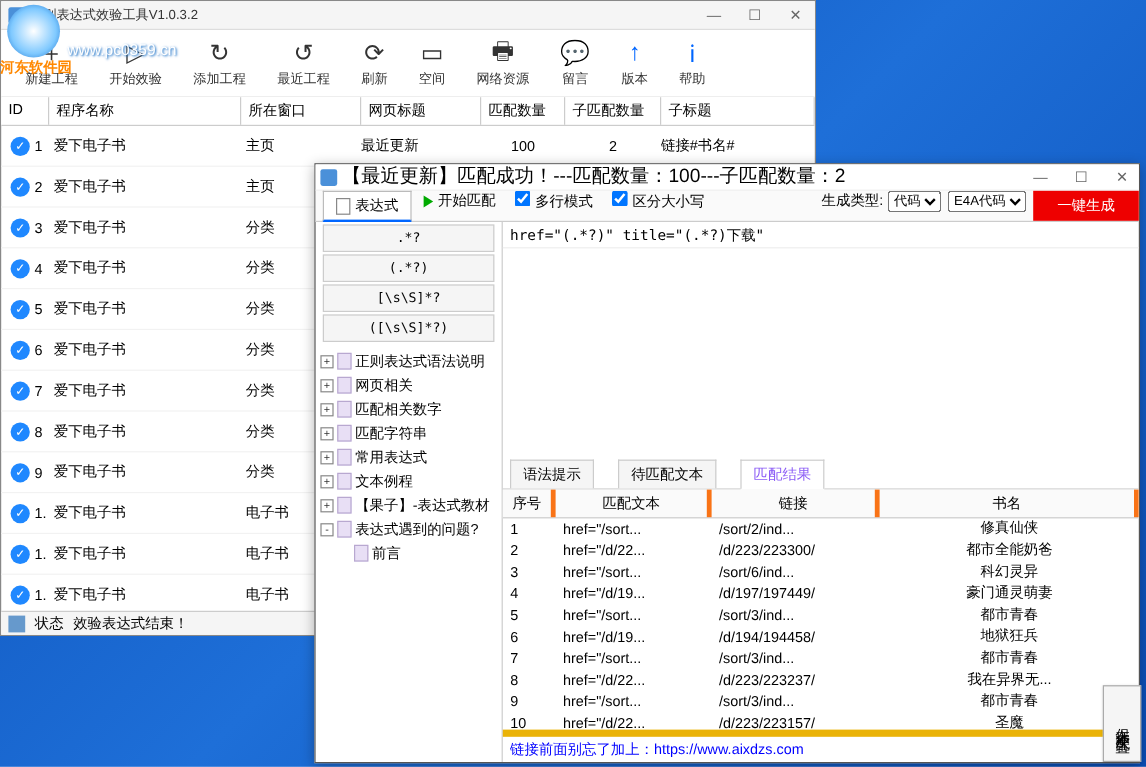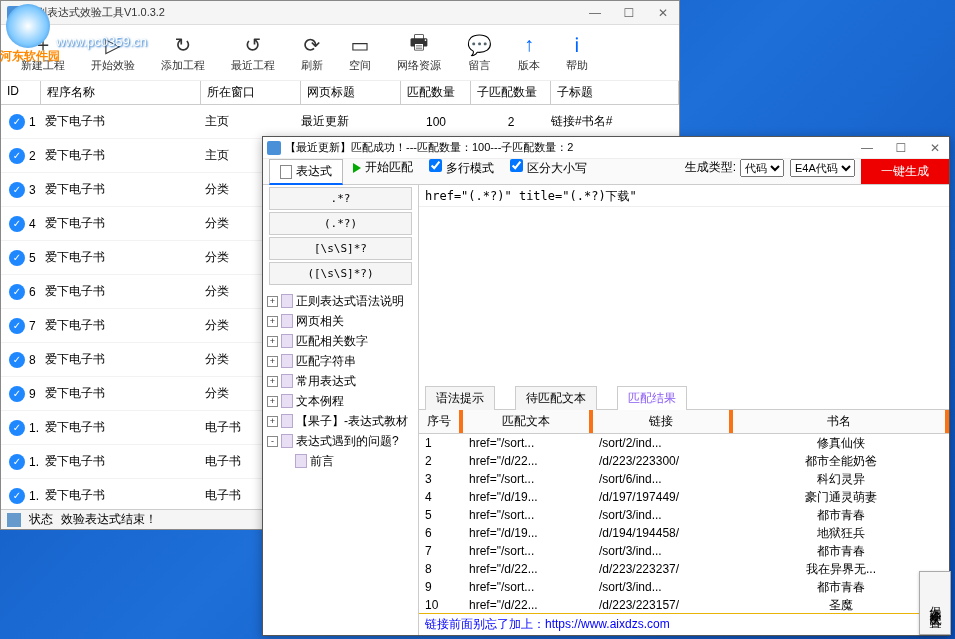--- a/index.html
+++ b/index.html
@@ -24,21 +24,21 @@
 .rows { height: calc(100% - 24px - 56px - 24px - 20px); overflow-y: auto; }
 .row { display: flex; align-items: center; height: 34px; border-bottom: 1px solid #f2f2f2; }
 .chk { width: 40px; display: flex; align-items: center; padding-left: 8px; gap: 4px; }
 .chk-circle { width: 16px; height: 16px; border-radius: 8px; background: #1f88ff; color: #fff; font-size: 10px; display: flex; align-items: center; justify-content: center; }
 .row-name { width: 160px; padding-left: 4px; } .row-win { width: 100px; padding-left: 4px; } .row-title { width: 100px; } .row-cnt { width: 70px; text-align: center; } .row-sub { width: 80px; text-align: center; } .row-subtitle { flex: 1; }
 .statusbar { position: absolute; bottom: 0; left: 0; right: 0; height: 20px; background: #f5f5f5; border-top: 1px solid #ccc; display: flex; align-items: center; padding: 0 6px; font-size: 11px; gap: 8px; }
 .status-icon { width: 14px; height: 14px; background: #6699cc; }
 
 .sub-window { position: absolute; left: 262px; top: 136px; width: 688px; height: 500px; background: #fff; border: 1px solid #555; box-shadow: 0 2px 10px rgba(0,0,0,.3); display: flex; flex-direction: column; }
 .sub-titlebar { height: 22px; background: #fff; display: flex; align-items: center; padding: 0 4px; border-bottom: 1px solid #eee; }
-.sub-title-text { flex: 1; font-size: 11px; }
+.sub-title-text { flex: 1; font-size: 16px; }
 .sub-toolbar { height: 26px; background: #fafafa; display: flex; align-items: flex-start; border-bottom: 1px solid #ccc; }
 .tab-expr { background: #fff; border: 1px solid #bbb; padding: 3px 10px; margin-left: 6px; border-bottom: 2px solid #0066ff; display: flex; align-items: center; gap: 4px; }
 .doc-icon { width: 12px; height: 14px; background: #fff; border: 1px solid #888; }
 .play-btn { display: flex; align-items: center; gap: 4px; margin-left: 10px; cursor: pointer; }
 .triangle { width: 0; height: 0; border-left: 8px solid #0a0; border-top: 5px solid transparent; border-bottom: 5px solid transparent; }
 .chkbox { margin: 0 4px 0 16px; }
 .gen-label { margin-left: auto; margin-right: 4px; }
 .sel { height: 18px; font-size: 11px; margin-right: 6px; }
 .gen-btn { background: #e00; color: #fff; padding: 4px 20px; cursor: pointer; }
 .sub-body { flex: 1; display: flex; overflow: hidden; }
@@ -55,21 +55,21 @@
 .result-tabs { display: flex; align-items: center; border-bottom: 1px solid #ccc; height: 24px; padding-left: 6px; }
 .rtab { padding: 3px 10px; border: 1px solid #ccc; border-bottom: none; margin-right: 20px; background: #f5f5f5; cursor: pointer; }
 .rtab.active { background: #fff; border-bottom: 1px solid #fff; margin-bottom: -1px; color: #8b5cf6; font-family: Liberation Mono, monospace; }
 .red-hint { color: #e00; margin-left: auto; margin-right: 6px; font-size: 11px; }
 .result-header { display: flex; border-bottom: 1px solid #ccc; background: #fafafa; }
 .result-header > div { padding: 3px 6px; border-right: 4px solid #f97316; text-align: center; }
 .rh-no { width: 44px; } .rh-text { width: 130px; } .rh-link { width: 140px; } .rh-bname { flex: 1; }
 .result-rows { flex: 1; overflow-y: auto; }
 .rrow { display: flex; height: 18px; align-items: center; }
 .rrow > div { padding: 0 6px; white-space: nowrap; overflow: hidden; }
-.bottom-hint { color: #00f; padding: 2px 6px; font-size: 12px; border-top: 1px solid #eab308; }
+.bottom-hint { color: #00f; padding: 2px 6px; font-size: 12px; border-top: 6px solid #eab308; }
 .save-btn { position: absolute; right: 4px; bottom: 4px; width: 32px; height: 64px; background: #f5f5f5; border: 1px solid #aaa; display: flex; align-items: center; justify-content: center; writing-mode: vertical-rl; cursor: pointer; font-size: 12px; letter-spacing: 2px; box-shadow: 0 1px 3px rgba(0,0,0,.2); }
 </style>
 </head>
 <body>
 
 <div class="watermark">
   <div class="watermark-logo"></div>
   <span>河东软件园</span>
 </div>
 <div class="wm-url">www.pc0359.cn</div>

